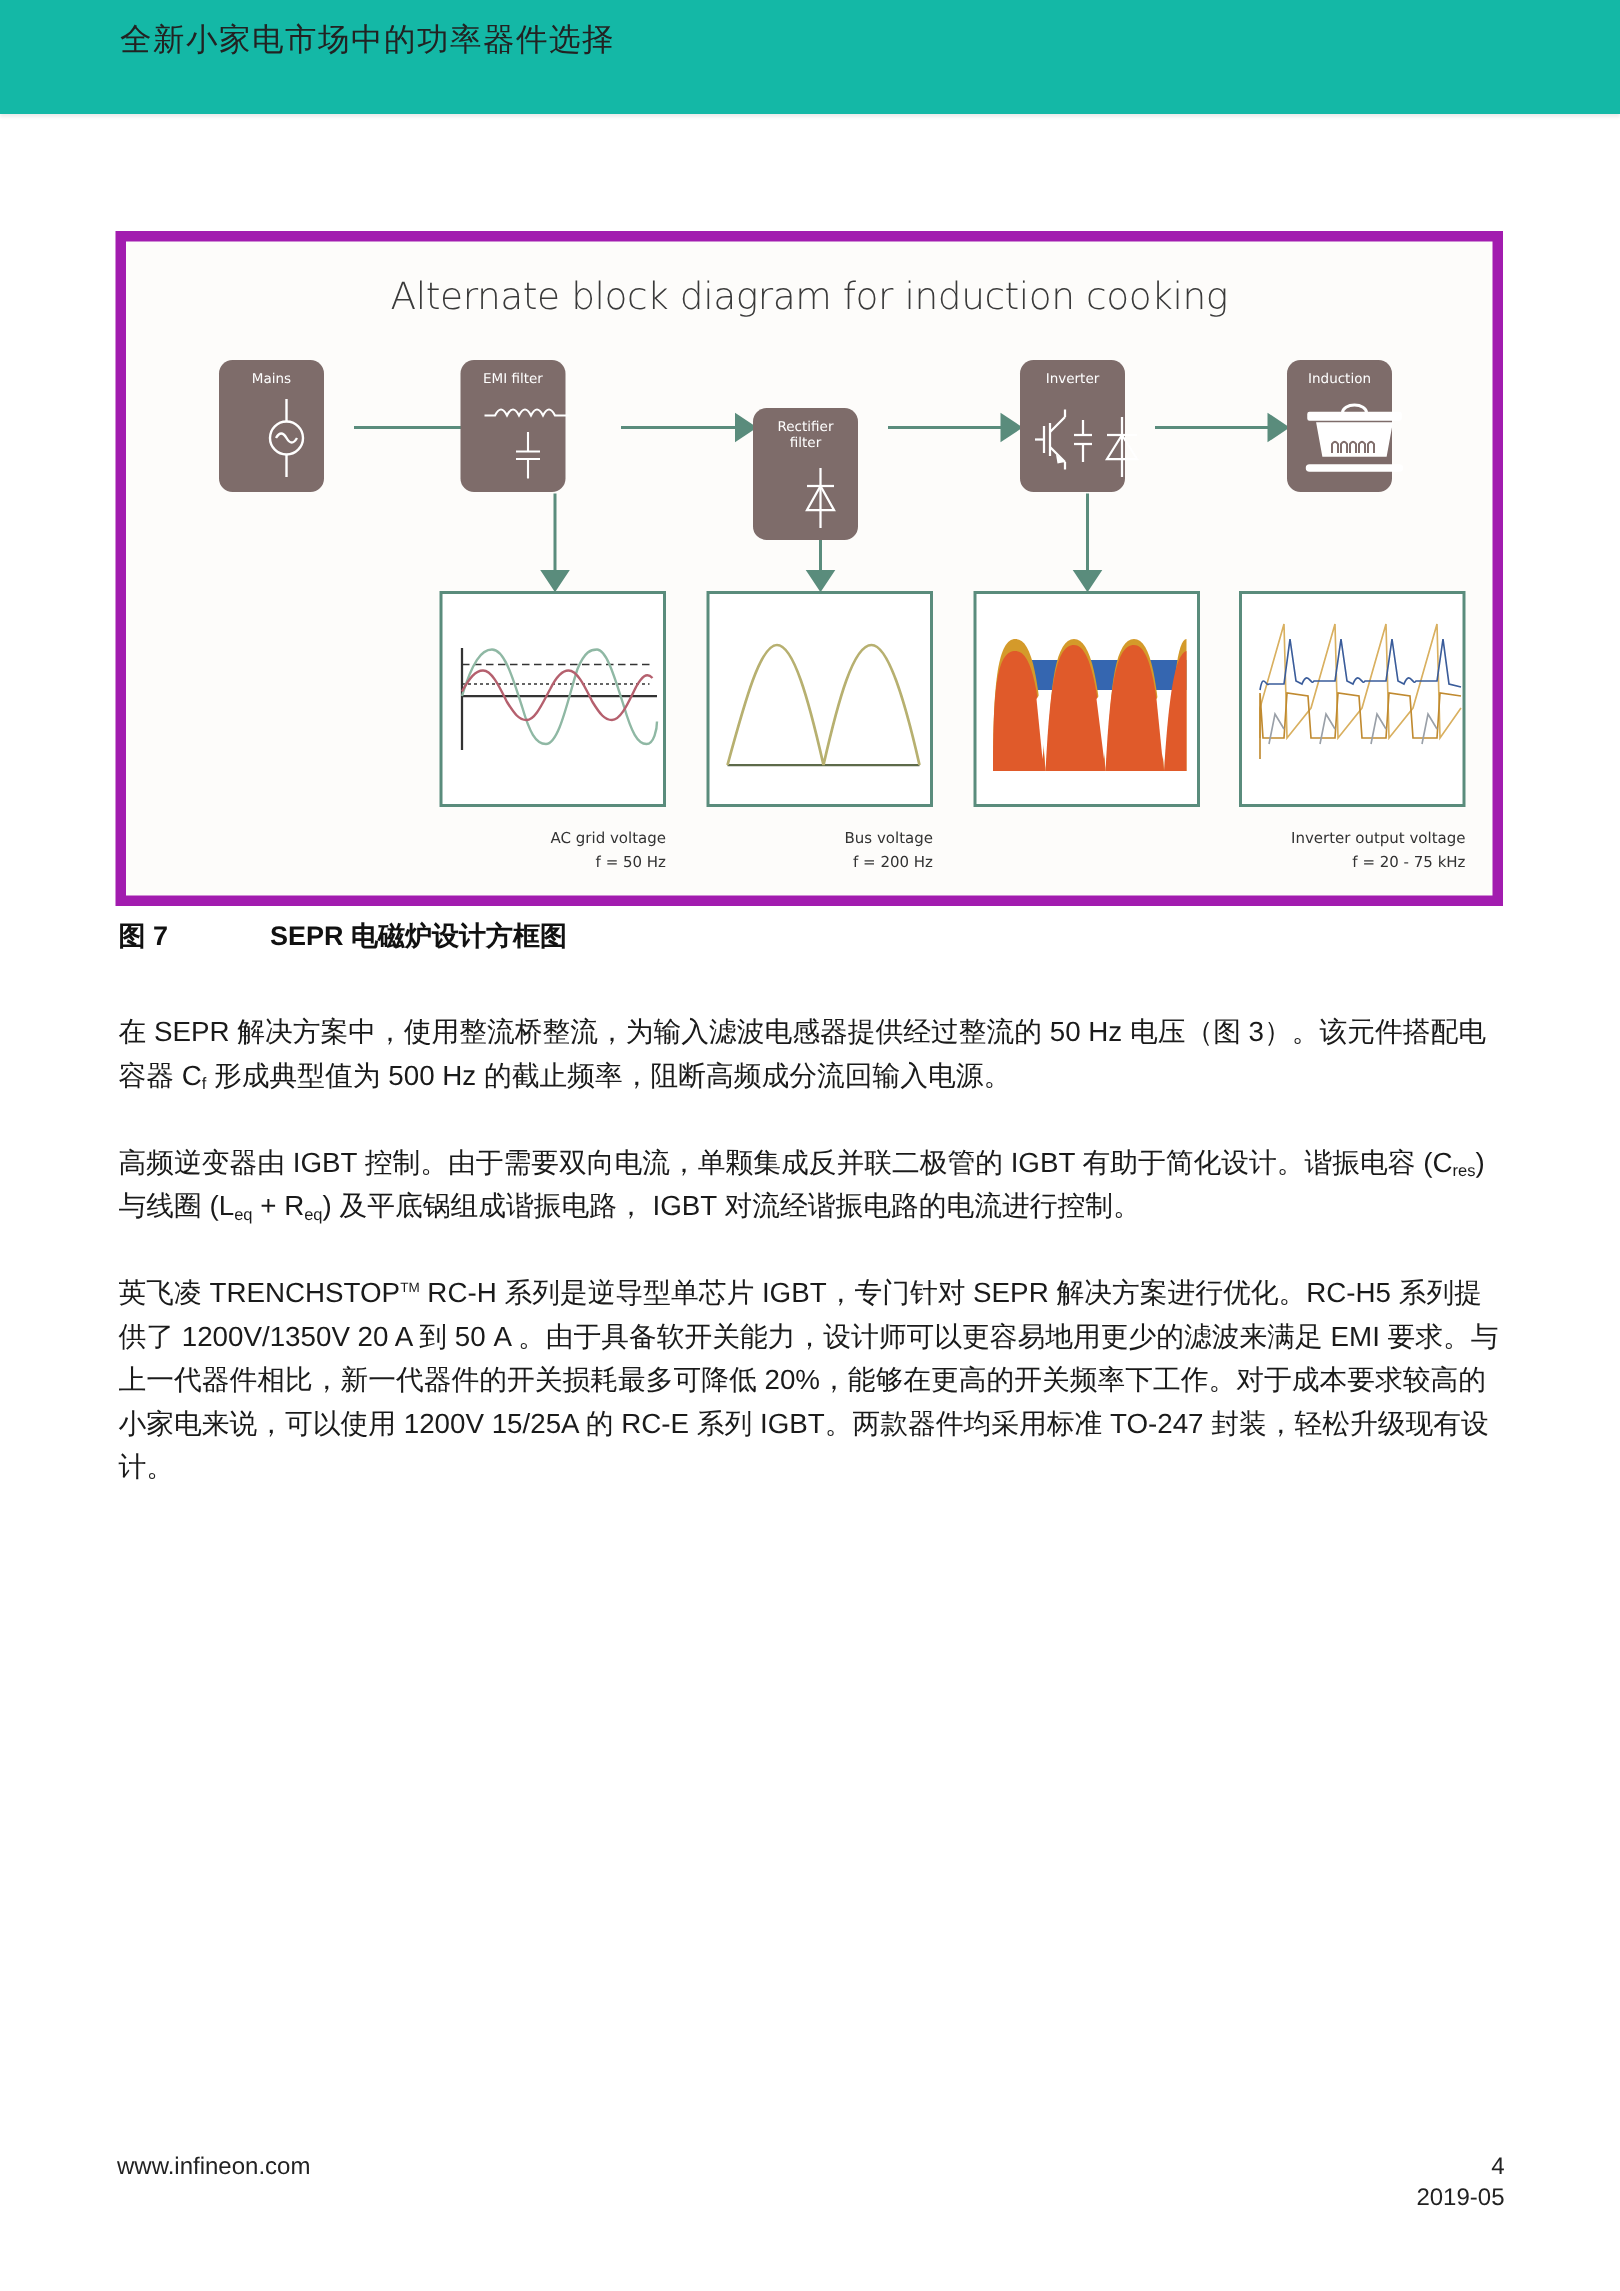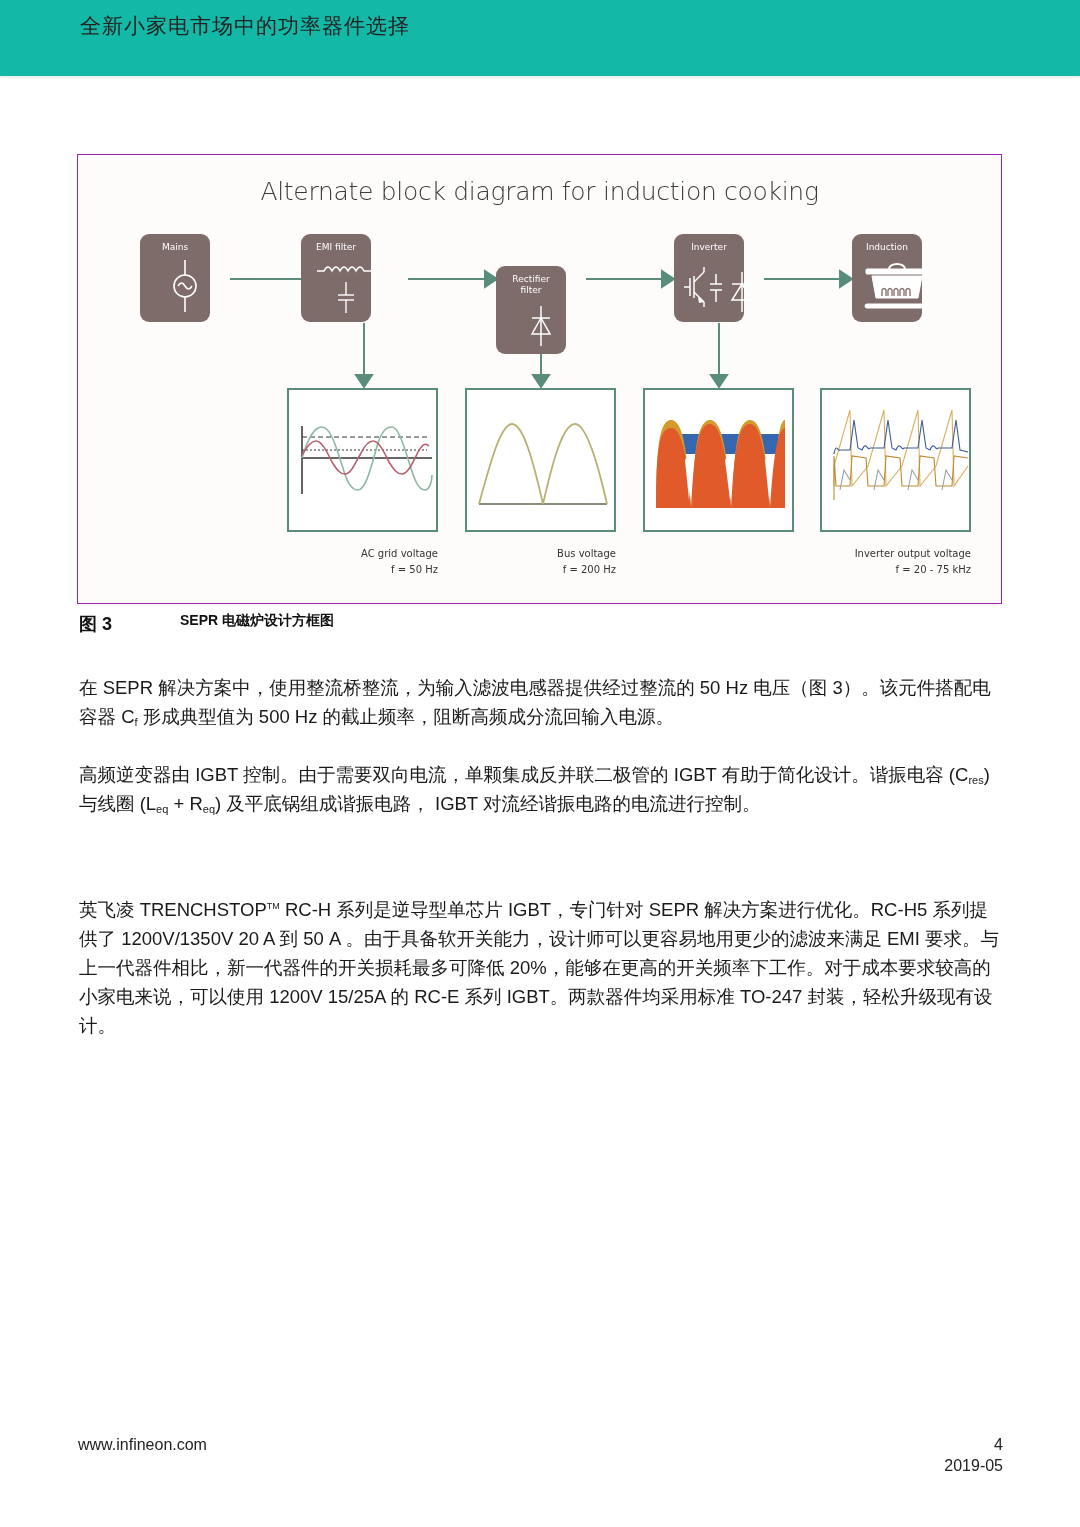--- a/index.html
+++ b/index.html
@@ -3,33 +3,33 @@
 <meta charset="utf-8">
 <style>
   html, body { margin: 0; padding: 0; background: #ffffff; }
   body { width: 1080px; height: 1527px; position: relative; overflow: hidden;
          font-family: "Liberation Sans", "DejaVu Sans", sans-serif; color: #1a1a1a; }
   .header { position: absolute; left: 0; top: 0; width: 1080px; height: 76px; background: #14b8a6;
             box-shadow: 0 2px 2px rgba(0,0,0,0.08); }
   .header-title { position: absolute; left: 80px; top: 12px; font-size: 21px; color: #222; letter-spacing: 1px;
                   font-family: "DejaVu Serif", "Liberation Serif", serif; }
   .figure { position: absolute; left: 77px; top: 154px; width: 925px; height: 450px;
-            border: 1px solid #a21caf; background: #fdfcfa; box-sizing: border-box; }
+            border: 7px solid #a21caf; background: #fdfcfa; box-sizing: border-box; }
   .fig-title { position: absolute; left: 0; width: 100%; top: 22px; text-align: center; font-size: 25px;
                color: #3a3a3a; font-family: "DejaVu Sans", sans-serif; font-weight: 300; letter-spacing: -0.3px; }
   .block { position: absolute; width: 70px; height: 88px; background: #7e6c6a; border-radius: 9px; }
   .block-label { position: absolute; top: 8px; left: 0; width: 100%; text-align: center; color: #ffffff;
                  font-size: 9px; font-family: "DejaVu Sans", sans-serif; line-height: 11px; }
   .block svg { position: absolute; left: 0; top: 0; }
   .wave-box { position: absolute; width: 151px; height: 144px; border: 2px solid #5a8c7c; background: #ffffff; box-sizing: border-box; }
   .wave-box svg { position: absolute; left: 0; top: 0; }
   .caption { position: absolute; text-align: right; font-size: 10px; color: #333; line-height: 16px;
              font-family: "DejaVu Sans", sans-serif; }
   .fig-label { position: absolute; top: 612px; left: 79px; font-size: 18px; font-weight: bold; color: #111; }
-  .fig-name { position: absolute; top: 612px; left: 180px; font-size: 14px; font-weight: bold; color: #111; }
+  .fig-name { position: absolute; top: 612px; left: 180px; font-size: 18px; font-weight: bold; color: #111; }
   .para { position: absolute; left: 79px; width: 925px; font-size: 18.5px; line-height: 29px; color: #1a1a1a; }
   .para sub { font-size: 11px; vertical-align: -3px; line-height: 0; }
   .para sup { font-size: 9px; vertical-align: 7px; line-height: 0; }
   .footer-url { position: absolute; left: 78px; top: 1436px; font-size: 16px; color: #222; }
   .footer-page { position: absolute; right: 77px; top: 1436px; font-size: 16px; color: #222; text-align: right; }
   .footer-date { position: absolute; right: 77px; top: 1457px; font-size: 16px; color: #222; text-align: right; }
 </style>
 </head>
 <body>
 
@@ -186,30 +186,30 @@
   <div class="caption" style="left:387px;top:391px;width:151px;">
     <span>Bus voltage</span><br>
     <span>f = 200 Hz</span>
   </div>
   <div class="caption" style="left:565px;top:391px;width:328px;">
     <span>Inverter output voltage</span><br>
     <span>f = 20 - 75 kHz</span>
   </div>
 </div>
 
-<div class="fig-label">图 3</div>
+<div class="fig-label">图 7</div>
 <div class="fig-name">SEPR 电磁炉设计方框图</div>
 
 <div class="para" style="top:673px;">
   <span>在 SEPR 解决方案中，使用整流桥整流，为输入滤波电感器提供经过整流的 50 Hz 电压（图 3）。该元件搭配电容器 C</span><sub>f</sub><span> 形成典型值为 500 Hz 的截止频率，阻断高频成分流回输入电源。</span>
 </div>
 
 <div class="para" style="top:760px;">
   <span>高频逆变器由 IGBT 控制。由于需要双向电流，单颗集成反并联二极管的 IGBT 有助于简化设计。谐振电容 (C</span><sub>res</sub><span>) 与线圈 (L</span><sub>eq</sub><span> + R</span><sub>eq</sub><span>) 及平底锅组成谐振电路， IGBT 对流经谐振电路的电流进行控制。</span>
 </div>
 
-<div class="para" style="top:847px;margin-top:48px;">
+<div class="para" style="top:847px;">
   <span>英飞凌 TRENCHSTOP</span><sup>TM</sup><span> RC-H 系列是逆导型单芯片 IGBT，专门针对 SEPR 解决方案进行优化。RC-H5 系列提供了 1200V/1350V 20 A 到 50 A 。由于具备软开关能力，设计师可以更容易地用更少的滤波来满足 EMI 要求。与上一代器件相比，新一代器件的开关损耗最多可降低 20%，能够在更高的开关频率下工作。对于成本要求较高的小家电来说，可以使用 1200V 15/25A 的 RC-E 系列 IGBT。两款器件均采用标准 TO-247 封装，轻松升级现有设计。</span>
 </div>
 
 <div class="footer-url">www.infineon.com</div>
 <div class="footer-page">4</div>
 <div class="footer-date">2019-05</div>
 
 </body></html>

